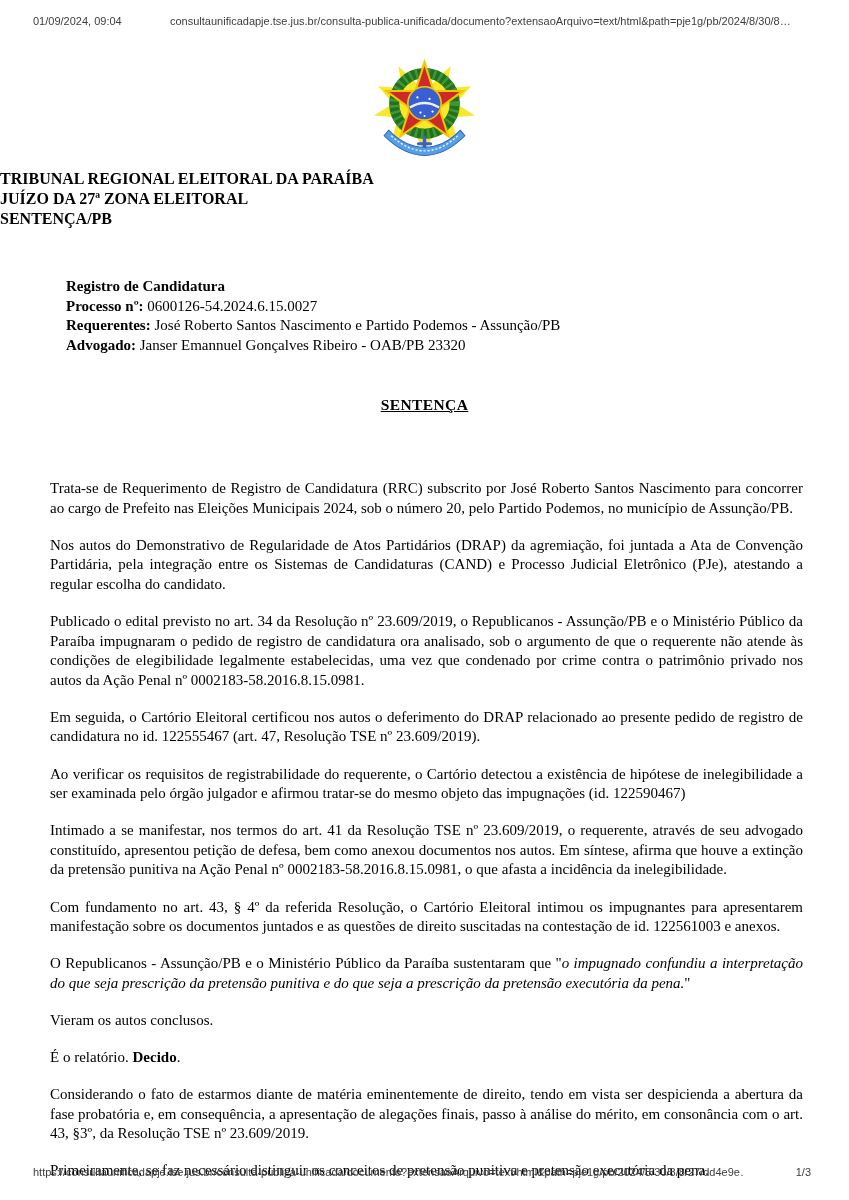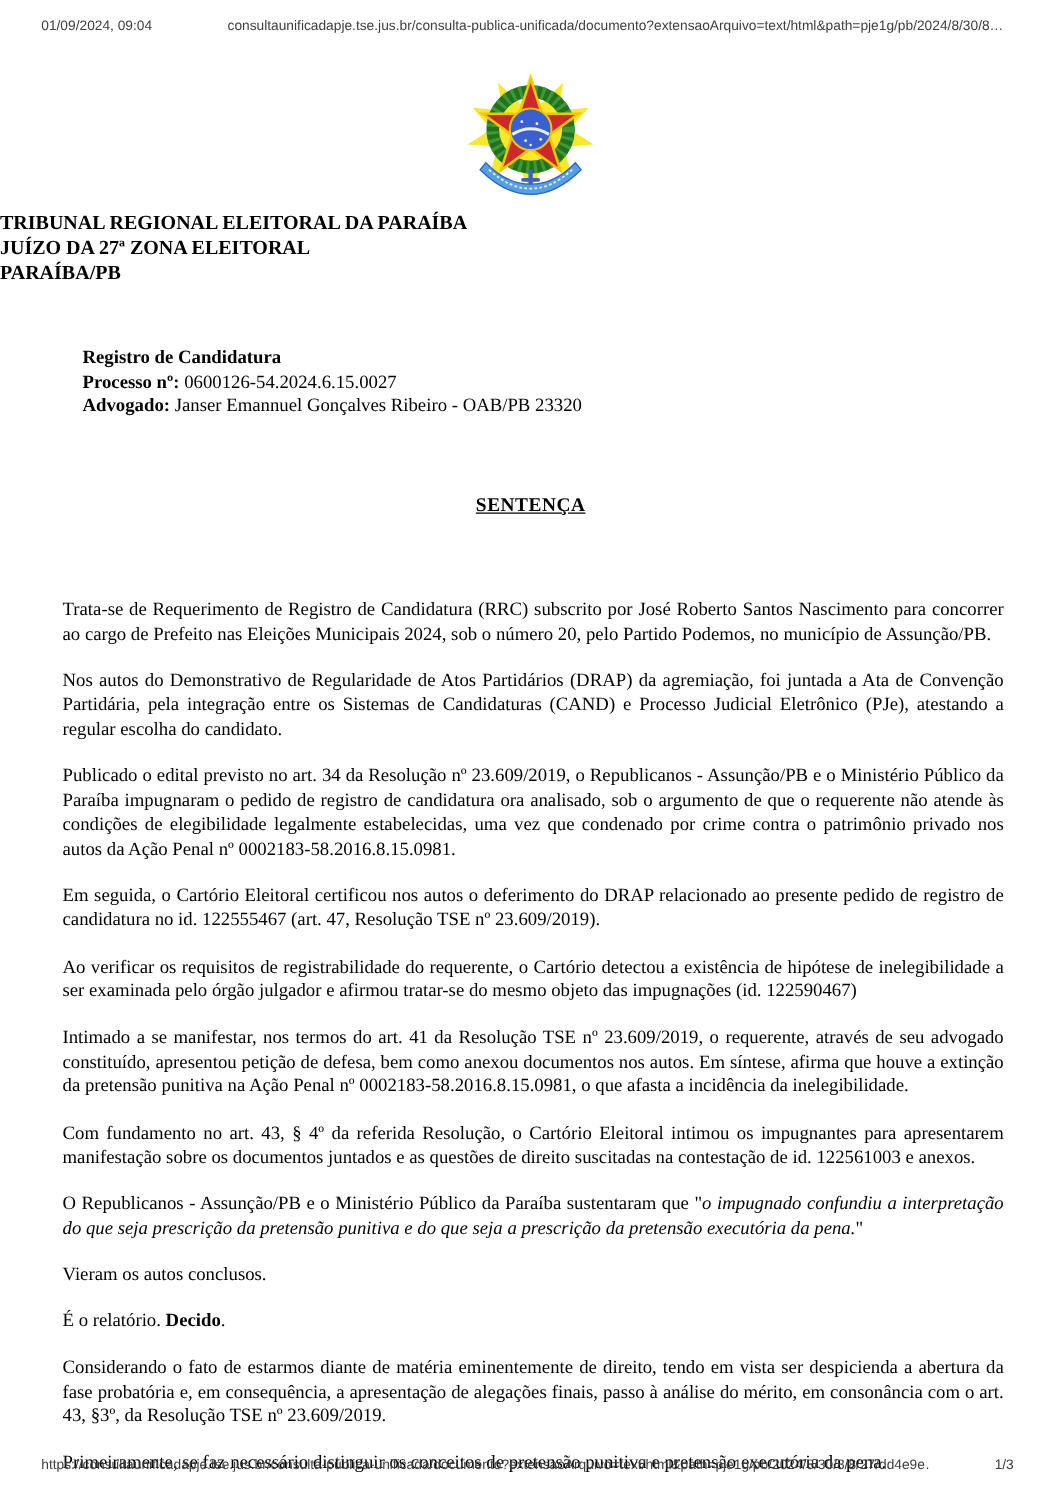--- a/index.html
+++ b/index.html
@@ -13,21 +13,21 @@
   }
   
   .print-meta {
     position: absolute;
     font-family: "Liberation Sans", sans-serif;
     font-size: 11px;
     color: #3d3d3d;
     white-space: nowrap;
   }
   .ph-date { top: 15px; left: 33px; }
-  .ph-url  { top: 15px; left: 170px; max-width: 655px; overflow: hidden; margin-left: 12px; }
+  .ph-url  { top: 15px; left: 170px; max-width: 655px; overflow: hidden; }
   .pf-url  { top: 1166px; left: 33px; max-width: 710px; overflow: hidden; }
   .pf-page { top: 1166px; right: 38px; }
 
   
   .emblem-wrap {
     position: absolute;
     top: 57px; left: 0; width: 100%;
     text-align: center;
   }
 
@@ -101,26 +101,27 @@
     <circle cx="51" cy="58.5" r="1" fill="#ffffff"></circle>
 
     <path d="M11,78 C25,92 38,97.5 51,97.5 C64,97.5 77,92 91,78 L86.5,72.5 C75,84.5 63,89.5 51,89.5 C39,89.5 27,84.5 15.5,72.5 Z" fill="#55a0e2" stroke="#2b62c9" stroke-width="1"></path>
     <path d="M18,78 C30,88.5 40,93 51,93 C62,93 72,88.5 84,78" fill="none" stroke="#ffffff" stroke-width="1.4" stroke-dasharray="2.2 1.8" opacity="0.85"></path>
   </svg>
 </div>
 
 <div class="court-title">
   <div>TRIBUNAL REGIONAL ELEITORAL DA PARAÍBA</div>
   <div>JUÍZO DA 27ª ZONA ELEITORAL</div>
-  <div>PARAÍBA/PB</div>
+  <div>SENTENÇA/PB</div>
 </div>
 
 <div class="case-info">
   <div><strong>Registro de Candidatura</strong></div>
   <div><strong>Processo nº:</strong> <span>0600126-54.2024.6.15.0027</span></div>
+  <div><strong>Requerentes:</strong> <span>José Roberto Santos Nascimento e Partido Podemos - Assunção/PB</span></div>
   <div><strong>Advogado:</strong> <span>Janser Emannuel Gonçalves Ribeiro - OAB/PB 23320</span></div>
 </div>
 
 <div class="sentenca">
   <span>SENTENÇA</span>
 </div>
 
 <div class="body-text">
   <p>Trata-se de Requerimento de Registro de Candidatura (RRC) subscrito por José Roberto Santos Nascimento para concorrer ao cargo de Prefeito nas Eleições Municipais 2024, sob o número 20, pelo Partido Podemos, no município de Assunção/PB.</p>
   <p>Nos autos do Demonstrativo de Regularidade de Atos Partidários (DRAP) da agremiação, foi juntada a Ata de Convenção Partidária, pela integração entre os Sistemas de Candidaturas (CAND) e Processo Judicial Eletrônico (PJe), atestando a regular escolha do candidato.</p>

